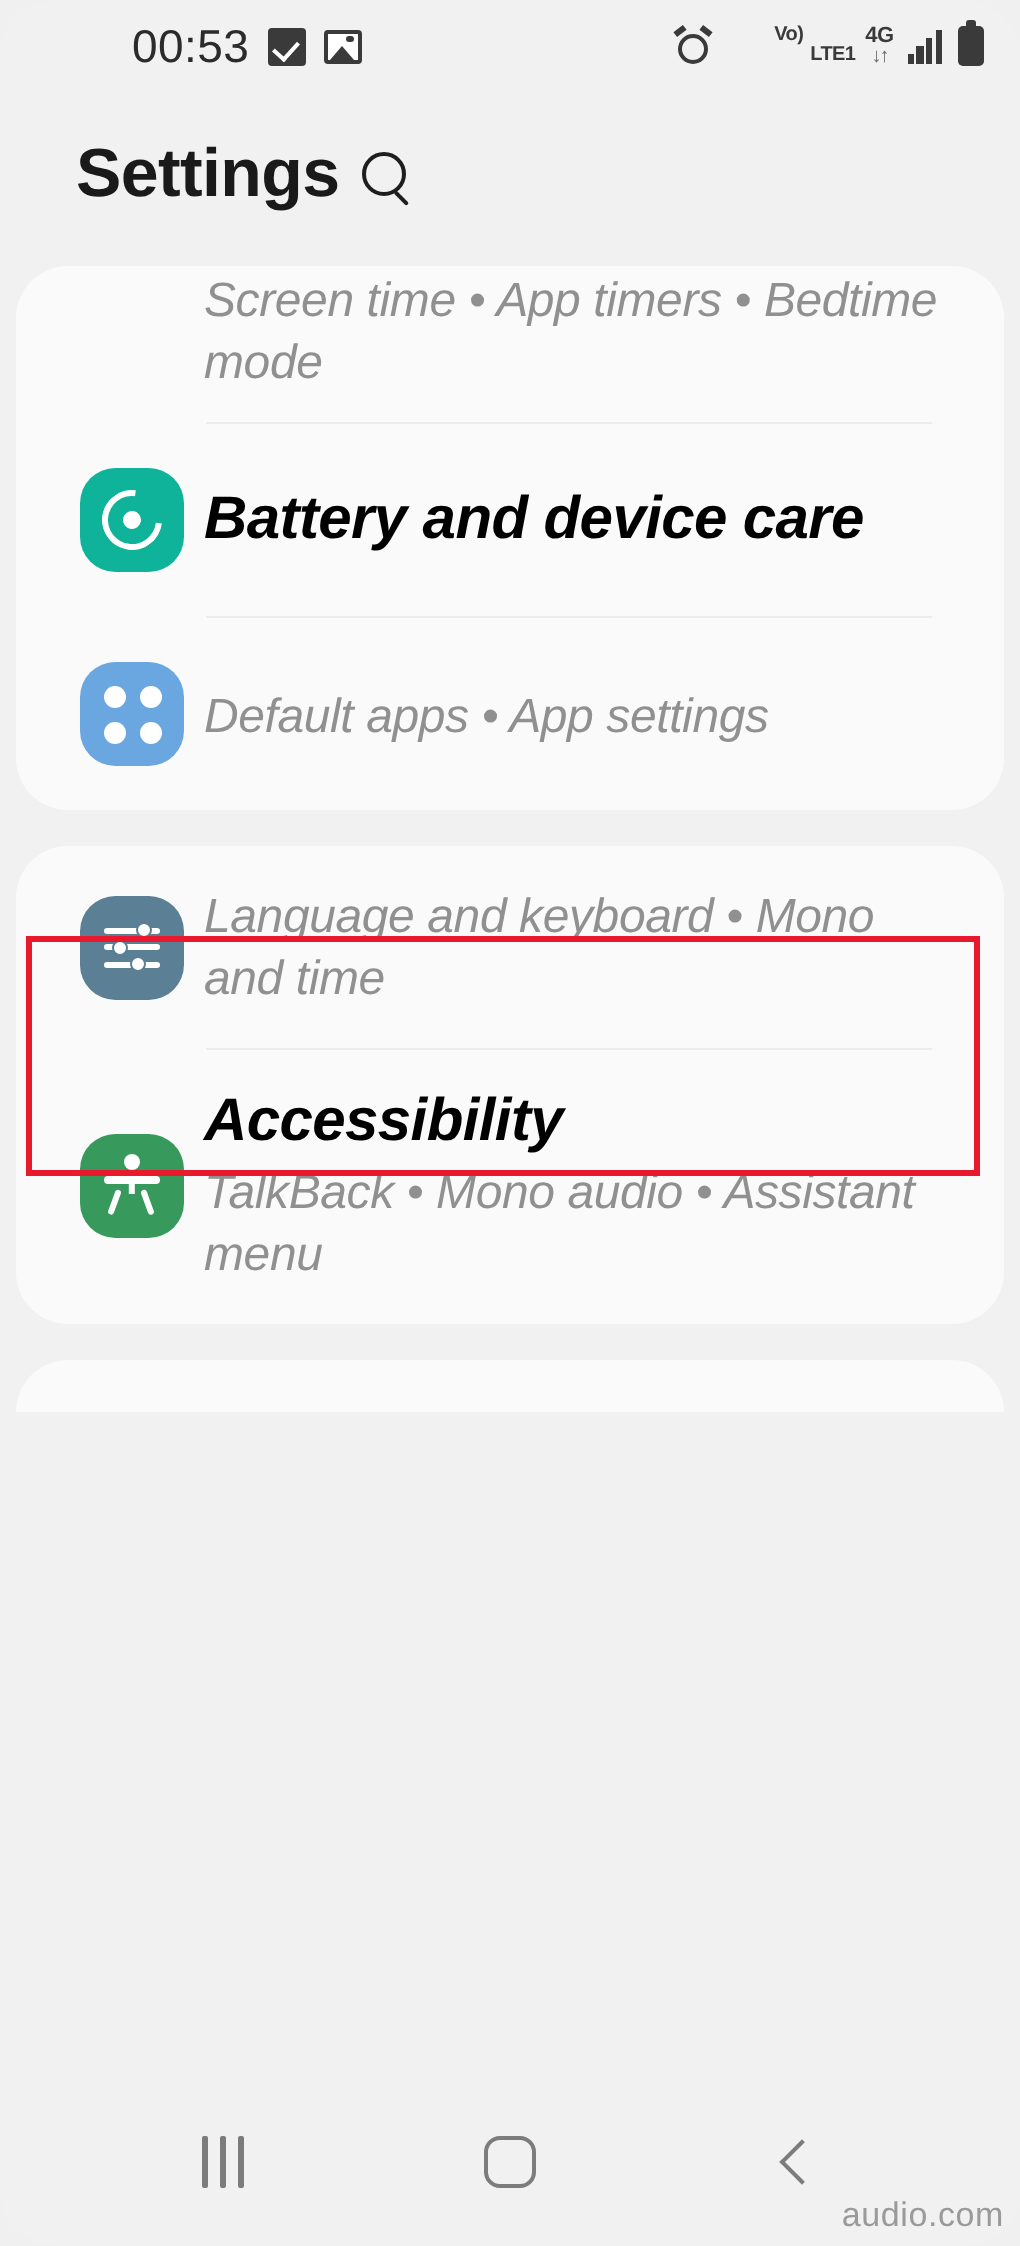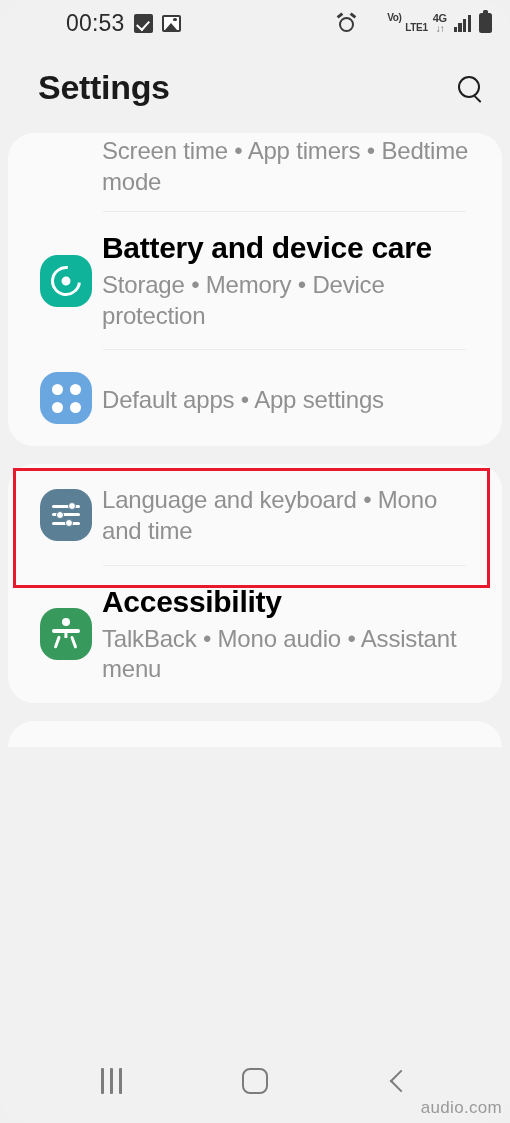--- a/index.html
+++ b/index.html
@@ -145,21 +145,20 @@
     width: 5px; height: 3px;
     background: #3a3a3a;
     border-radius: 1.5px 1.5px 0 0;
   }
 
   
   .app-header {
     height: 82px;
     display: flex;
     align-items: center;
-    justify-content: space-between;
     padding: 0 18px 0 38px;
   }
   .app-title {
     font-size: 34px;
     font-weight: 700;
     color: #1a1a1a;
     letter-spacing: -0.3px;
   }
   .search-btn {
     width: 46px; height: 46px;
@@ -195,20 +194,21 @@
     right: 0;
     bottom: 85px;
     overflow: hidden;
   }
 
   .card {
     background: #fafafa;
     border-radius: 26px;
     margin: 0 8px 18px 8px;
     overflow: hidden;
+    font-style: italic;
   }
   .card.first { margin-top: 5px; }
 
   .row {
     display: flex;
     align-items: center;
     padding: 0 22px 0 22px;
     min-height: 96px;
     position: relative;
   }
@@ -485,21 +485,20 @@
       <div class="row">
         <div class="row-icon-wrap">
           <span class="app-icon icon-batterycare" style="background:#0eb39a;">
             <span class="ring">
                 <span class="dot"></span>
               </span>
           </span>
         </div>
         <div class="row-text">
           <div class="row-title">Battery and device care</div>
-          <div class="row-sub">Storage • Memory • Device protection</div>
         </div>
       </div>
 
       <div class="divider"></div>
 
       <div class="row">
         <div class="row-icon-wrap">
           <span class="app-icon icon-apps" style="background:#6aa6e0;">
             <span></span>
               <span></span>

